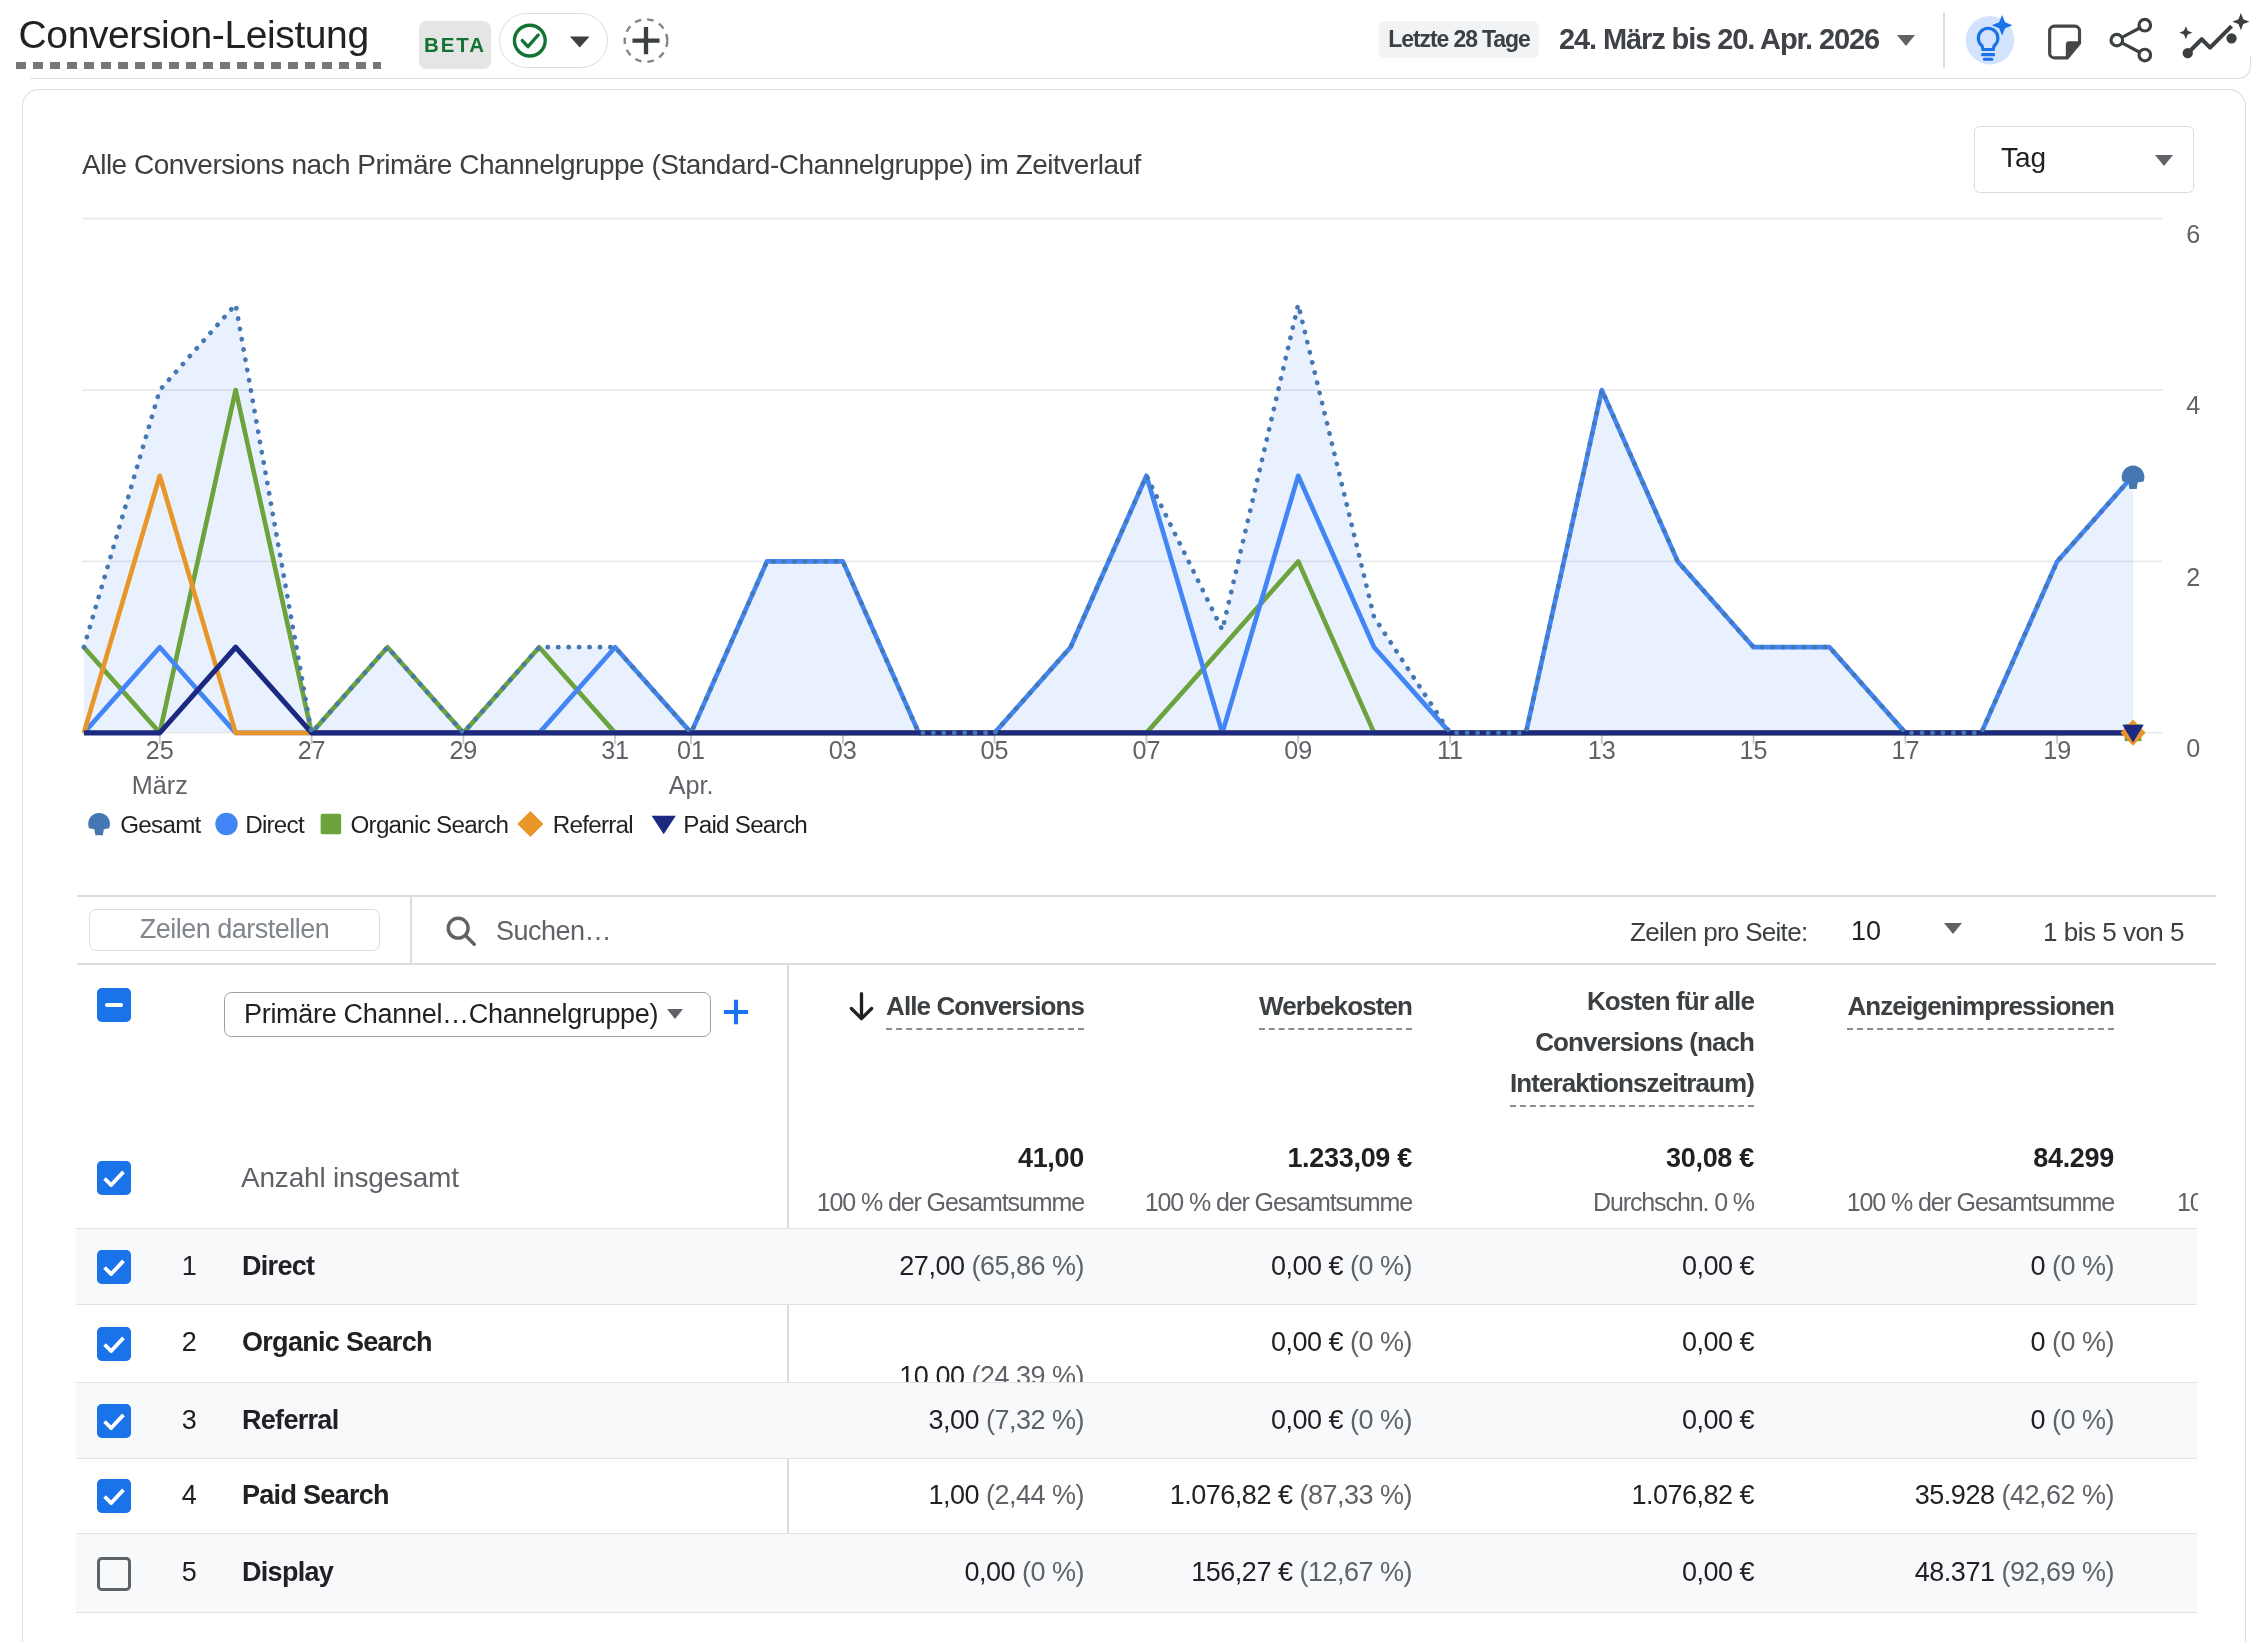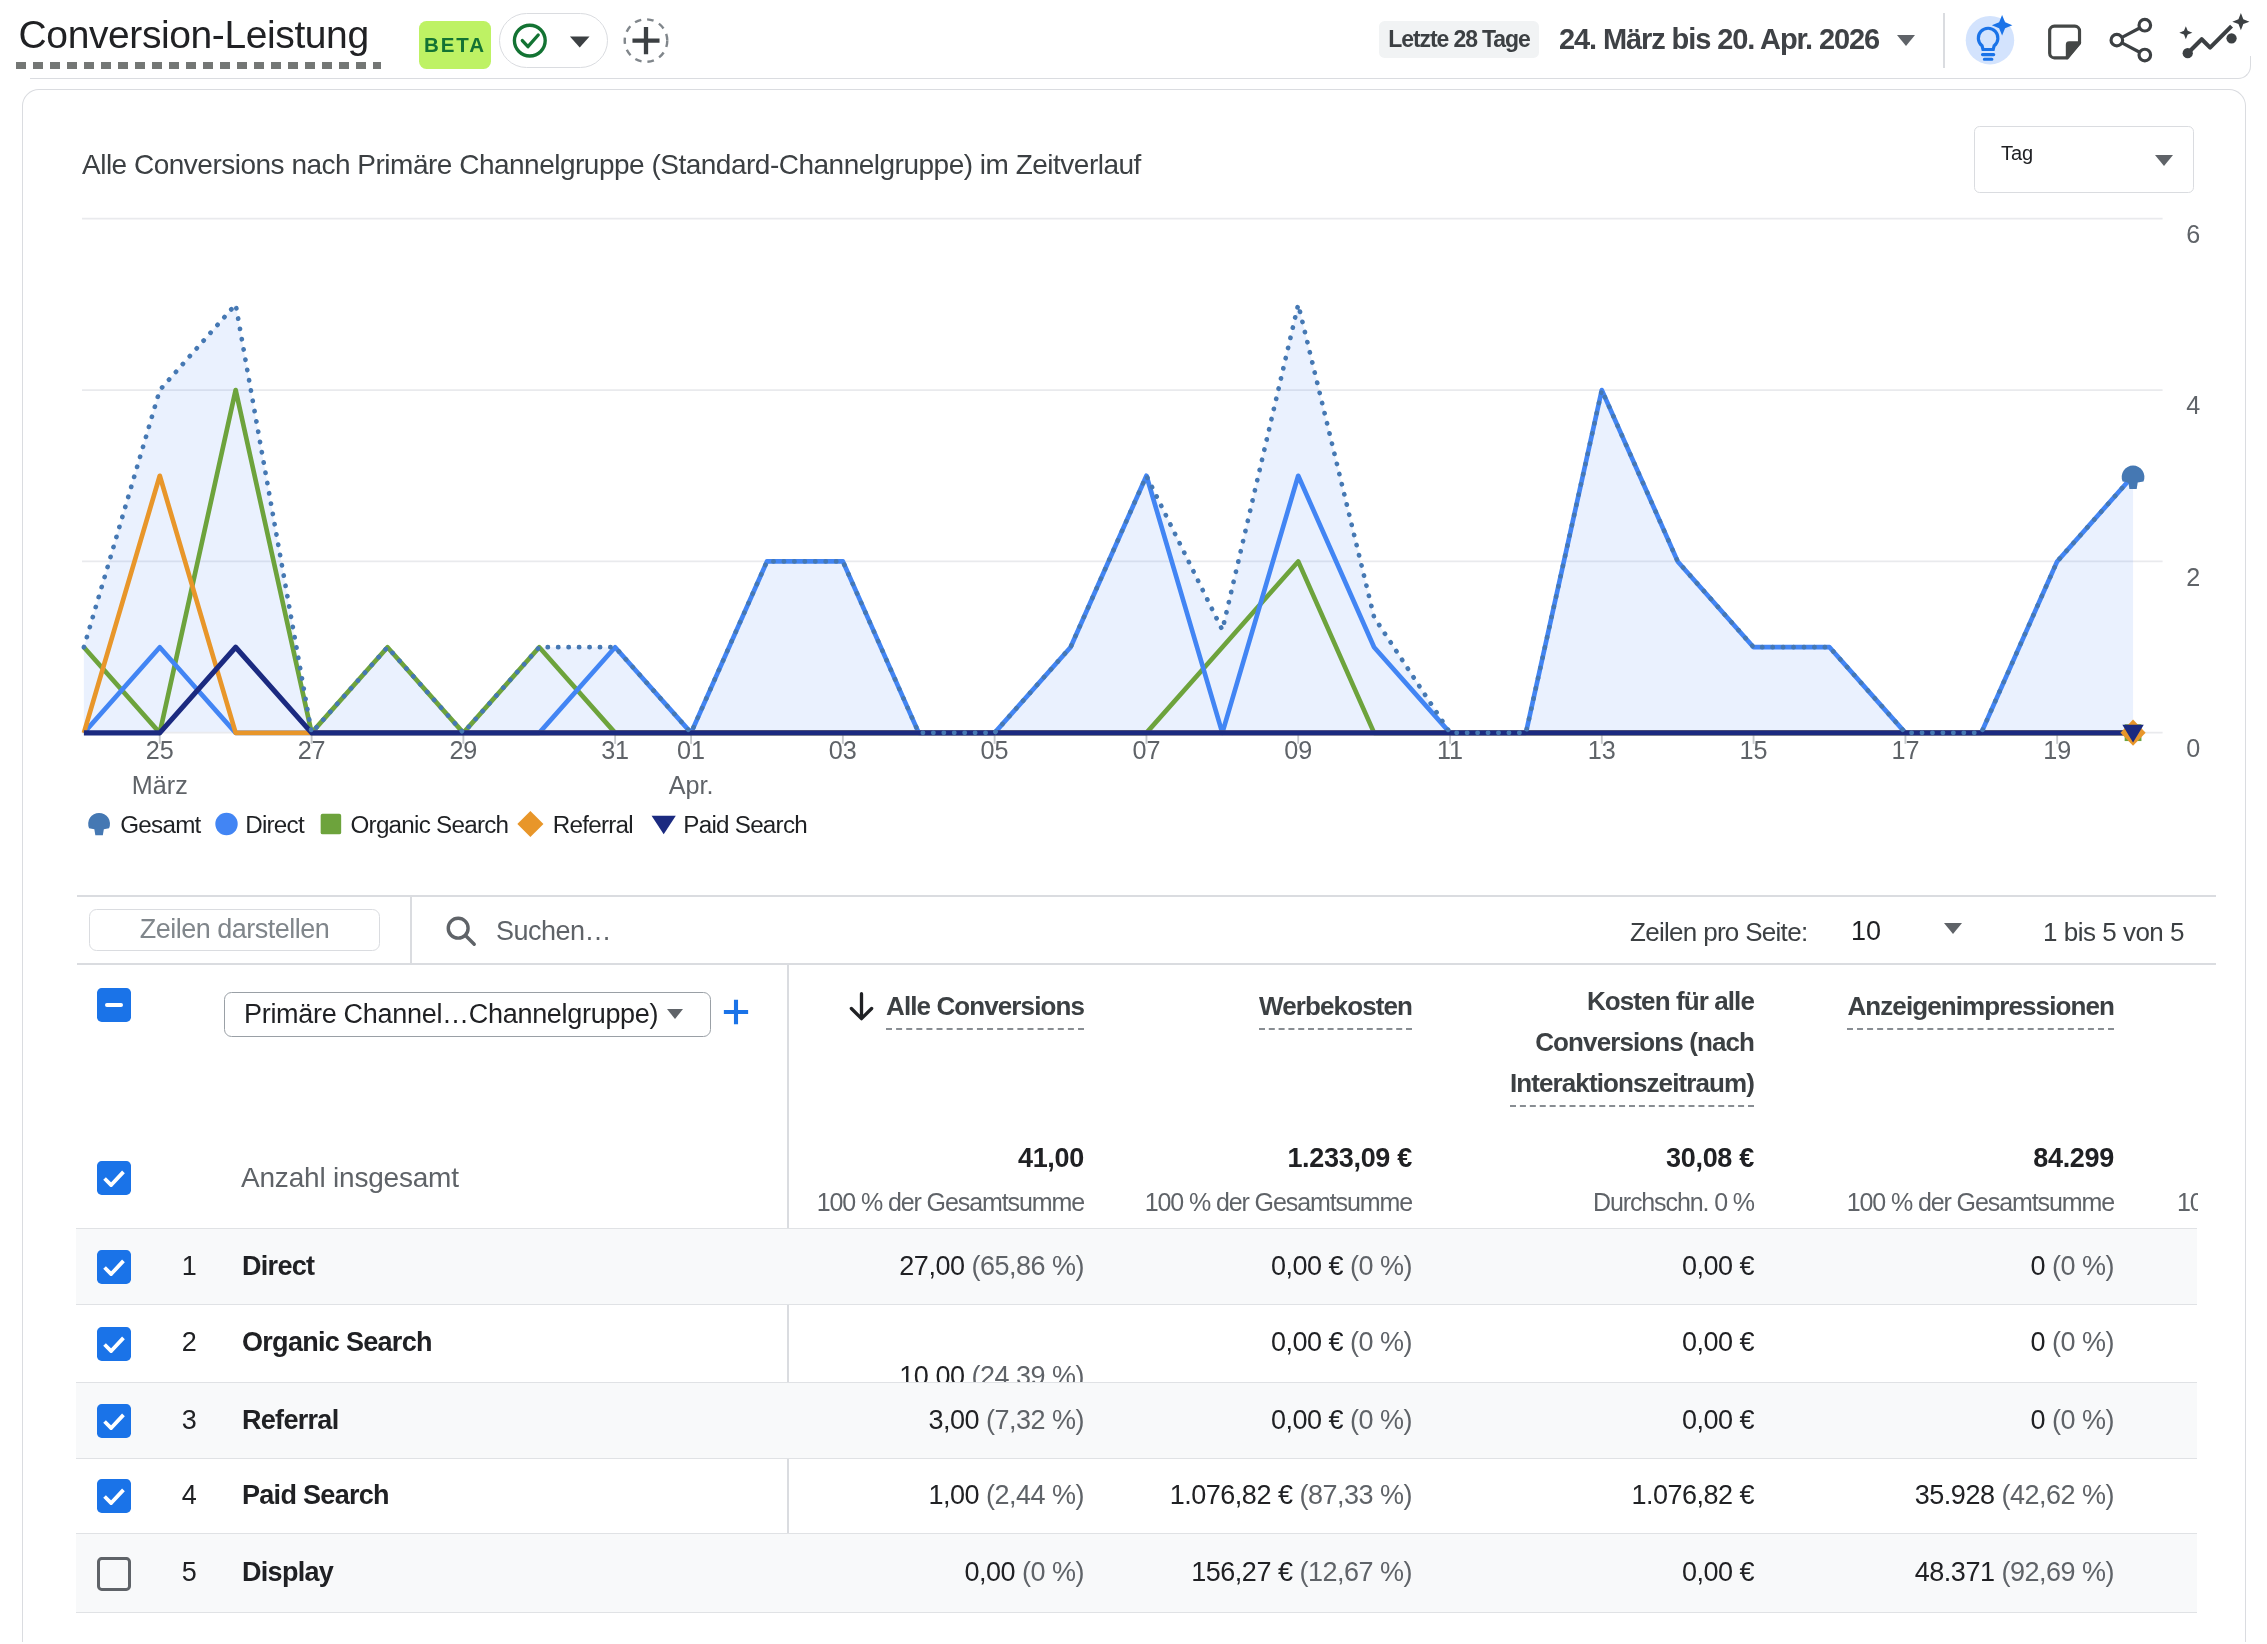--- a/index.html
+++ b/index.html
@@ -17,21 +17,21 @@
   .bignum { font-size:27px; font-weight:bold; color:#202124; letter-spacing:-0.3px; }
   .sub { font-size:25px; color:#5f6368; letter-spacing:-1.1px; }
   .cell { font-size:27px; letter-spacing:-0.5px; }
   .rowname { font-size:27px; font-weight:bold; color:#202124; letter-spacing:-0.7px; }
 </style></head>
 <body>
 
 <div class="abs" style="left:18.6px;top:13px;font-size:39px;color:#202124;letter-spacing:-0.4px;">Conversion-Leistung</div>
 <div class="abs" style="left:16px;top:62px;width:365px;height:6.5px;
   background:repeating-linear-gradient(90deg,#747775 0 10.3px,transparent 10.3px 17px);"></div>
-<div class="abs" style="left:419px;top:20.5px;width:72px;height:48px;background:#bef264;border-radius:7.5px;
+<div class="abs" style="left:419px;top:20.5px;width:72px;height:48px;background:#e5e5e5;border-radius:7.5px;
   color:#137333;font-size:20.5px;font-weight:bold;letter-spacing:1.9px;text-align:center;line-height:48px;">BETA</div>
 <div class="abs" style="left:499px;top:13px;width:109px;height:55px;border:1.9px solid #dadce0;border-radius:28px;"></div>
 
 <svg class="abs" style="left:373px;top:0" width="308" height="84" viewBox="400 0 330 90">
   <g stroke="#137333" stroke-width="3.6" fill="none">
     <circle cx="568" cy="43.5" r="16.5"></circle>
     <path d="M 560 43.5 l 6 6.5 l 11 -12.5" stroke-linecap="round" stroke-linejoin="round"></path>
   </g>
   <path d="M 611 39 h 21 l -10.5 12 Z" fill="#3c4043"></path>
   <circle cx="692.5" cy="43.5" r="22.8" fill="none" stroke="#80868b" stroke-width="2.6" stroke-dasharray="7 6.5"></circle>
@@ -69,21 +69,21 @@
 <div class="abs" style="left:1943px;top:13px;width:1.9px;height:55px;background:#dadce0;"></div>
 
 <div class="abs" style="left:30px;top:56px;width:2221px;height:23px;border-bottom:1.9px solid #dadce0;
   border-right:1.9px solid #dadce0;border-bottom-right-radius:13px;"></div>
 
 <div class="abs" style="left:22.4px;top:89px;width:2224px;height:1553px;border:1.9px solid #dadce0;
   border-bottom:none;border-radius:17px 17px 0 0;"></div>
 
 <div class="abs nw" style="left:82px;top:149px;font-size:28px;color:#3c4043;letter-spacing:-0.5px;">Alle Conversions nach Primäre Channelgruppe (Standard-Channelgruppe) im Zeitverlauf</div>
 <div class="abs" style="left:1974px;top:126px;width:220px;height:67px;border:1.9px solid #dadce0;border-radius:5.6px;"></div>
-<div class="abs" style="left:2001px;top:142px;font-size:20px;color:#202124;">Tag</div>
+<div class="abs" style="left:2001px;top:142px;font-size:28px;color:#202124;">Tag</div>
 <div class="abs" style="left:2155px;top:155px;width:0;height:0;border:9.3px solid transparent;border-top:11.2px solid #5f6368;"></div>
 
 <svg class="abs" style="left:0;top:177px" width="2267" height="690" viewBox="0 190 2432 740">
   <style>.ax{font:27px "Liberation Sans",sans-serif;fill:#5f6368;}
          .lg{font:26px "Liberation Sans",sans-serif;fill:#1f2124;letter-spacing:-0.8px;}</style>
   <line x1="88" y1="234.6" x2="2320" y2="234.6" stroke="#e9eaed" stroke-width="2"></line>
     <line x1="88" y1="418.5" x2="2320" y2="418.5" stroke="#e9eaed" stroke-width="2"></line>
     <line x1="88" y1="602.3" x2="2320" y2="602.3" stroke="#e9eaed" stroke-width="2"></line>
   <polygon points="90.0,694.3 171.4,418.5 252.8,326.6 334.3,786.2 415.7,694.3 497.1,786.2 578.5,694.3 659.9,694.3 741.4,786.2 822.8,602.3 904.2,602.3 985.6,786.2 1067.0,786.2 1148.5,694.3 1229.9,510.4 1311.3,675.9 1392.7,326.6 1474.1,662.1 1555.6,786.2 1637.0,786.2 1718.4,418.5 1799.8,602.3 1881.2,694.3 1962.7,694.3 2044.1,786.2 2125.5,786.2 2206.9,602.3 2288.3,510.4 2288.3,786.2 90.0,786.2" fill="rgba(66,133,244,0.115)"></polygon>
   <line x1="88" y1="786" x2="2320" y2="786" stroke="#e9eaed" stroke-width="2"></line>

